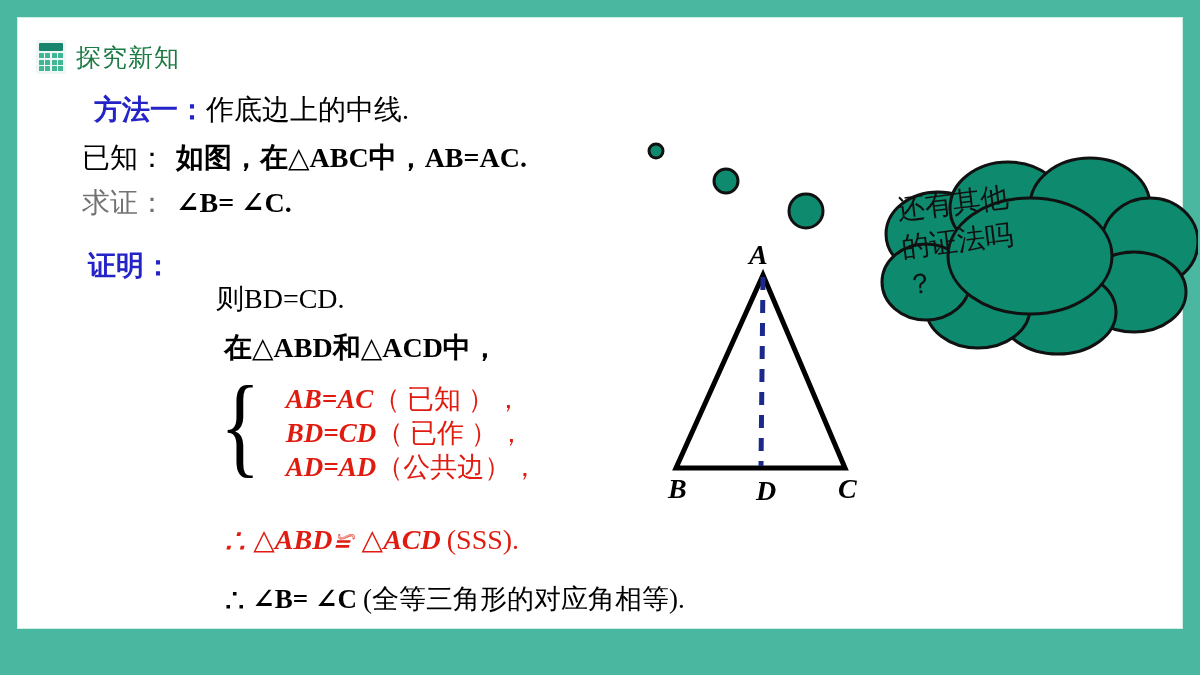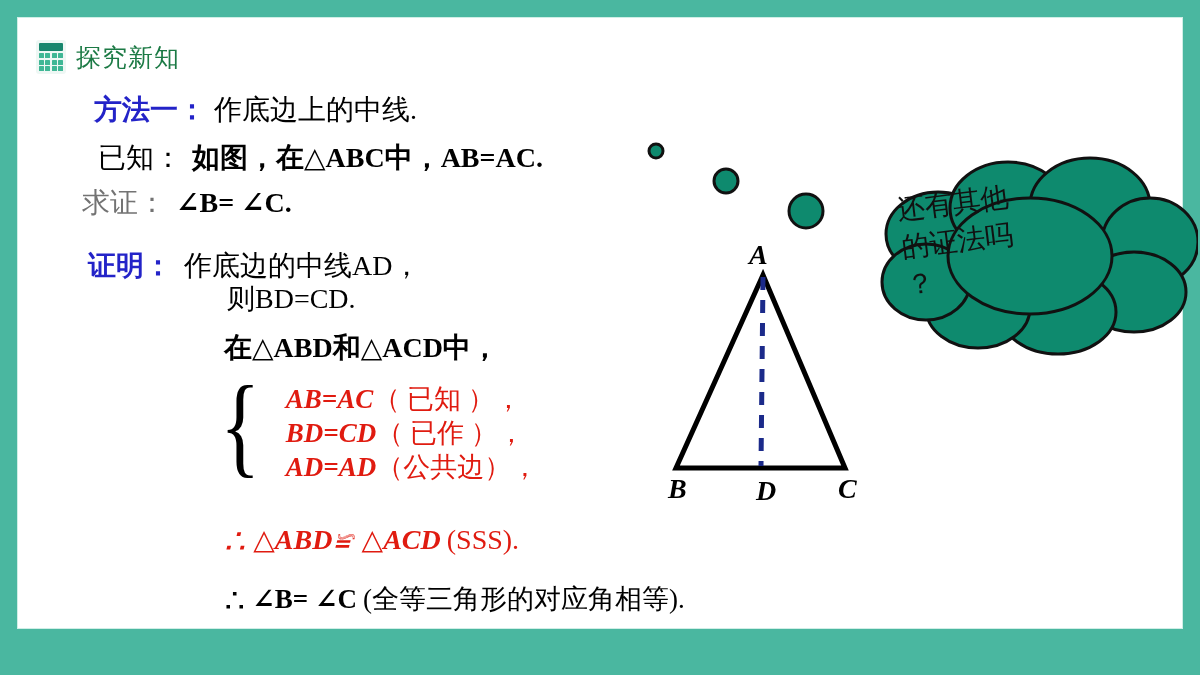--- a/index.html
+++ b/index.html
@@ -92,28 +92,28 @@
     font-weight: bold;
     font-family: "Liberation Serif", "DejaVu Serif", serif;
     white-space: nowrap;
   }
   .txt { white-space: nowrap; }
   .it { font-weight: bold; }
   .red { color: #e01b10; }
   .redb { color: #e01b10; font-style: italic; font-weight: bold; }
 
   .l-method   { position: absolute; left: 20px;  top: 0px;   font-size: 28px; }
-  .l-method .lbl { margin-right: 8px; text-align: right; }
-  .l-given    { position: absolute; left: 8px;   top: 48px;  font-size: 28px; margin-left: 16px; }
+  .l-method .lbl { margin-right: 0; text-align: right; }
+  .l-given    { position: absolute; left: 8px;   top: 48px;  font-size: 28px; }
   .l-given .lbl { color:#000; font-weight: normal; margin-right: 10px;}
   .l-prove    { position: absolute; left: 8px;   top: 93px;  font-size: 28px; }
   .l-prove .lbl { color:#737373; font-weight: normal; margin-right: 10px;}
   .l-proof    { position: absolute; left: 14px;  top: 156px; font-size: 28px; }
   .l-proof .lbl { margin-right: 12px; }
-  .l-then     { position: absolute; left: 153px; top: 189px; font-size: 28px; }
+  .l-then     { position: absolute; left: 142px; top: 189px; font-size: 28px; }
   .l-in       { position: absolute; left: 150px; top: 238px; font-size: 28px; font-weight: bold; }
 
   .brace-block {
     position: absolute;
     left: 146px;
     top: 287px;
     display: flex;
     align-items: stretch;
   }
   .brace {
@@ -224,21 +224,20 @@
         <span class="txt it">如图，在△ABC中，AB=AC.</span>
       </div>
 
       <div class="line l-prove">
         <span class="lbl">求证：</span>
         <span class="txt it">∠B= ∠C.</span>
       </div>
 
       <div class="line l-proof">
         <span class="lbl">证明：</span>
-        <span class="txt">作底边的中线AD，</span>
       </div>
 
       <div class="line l-then">
         <span class="txt">则BD=CD.</span>
       </div>
 
       <div class="line l-in">
         <span class="txt">在△ABD和△ACD中，</span>
       </div>
 

